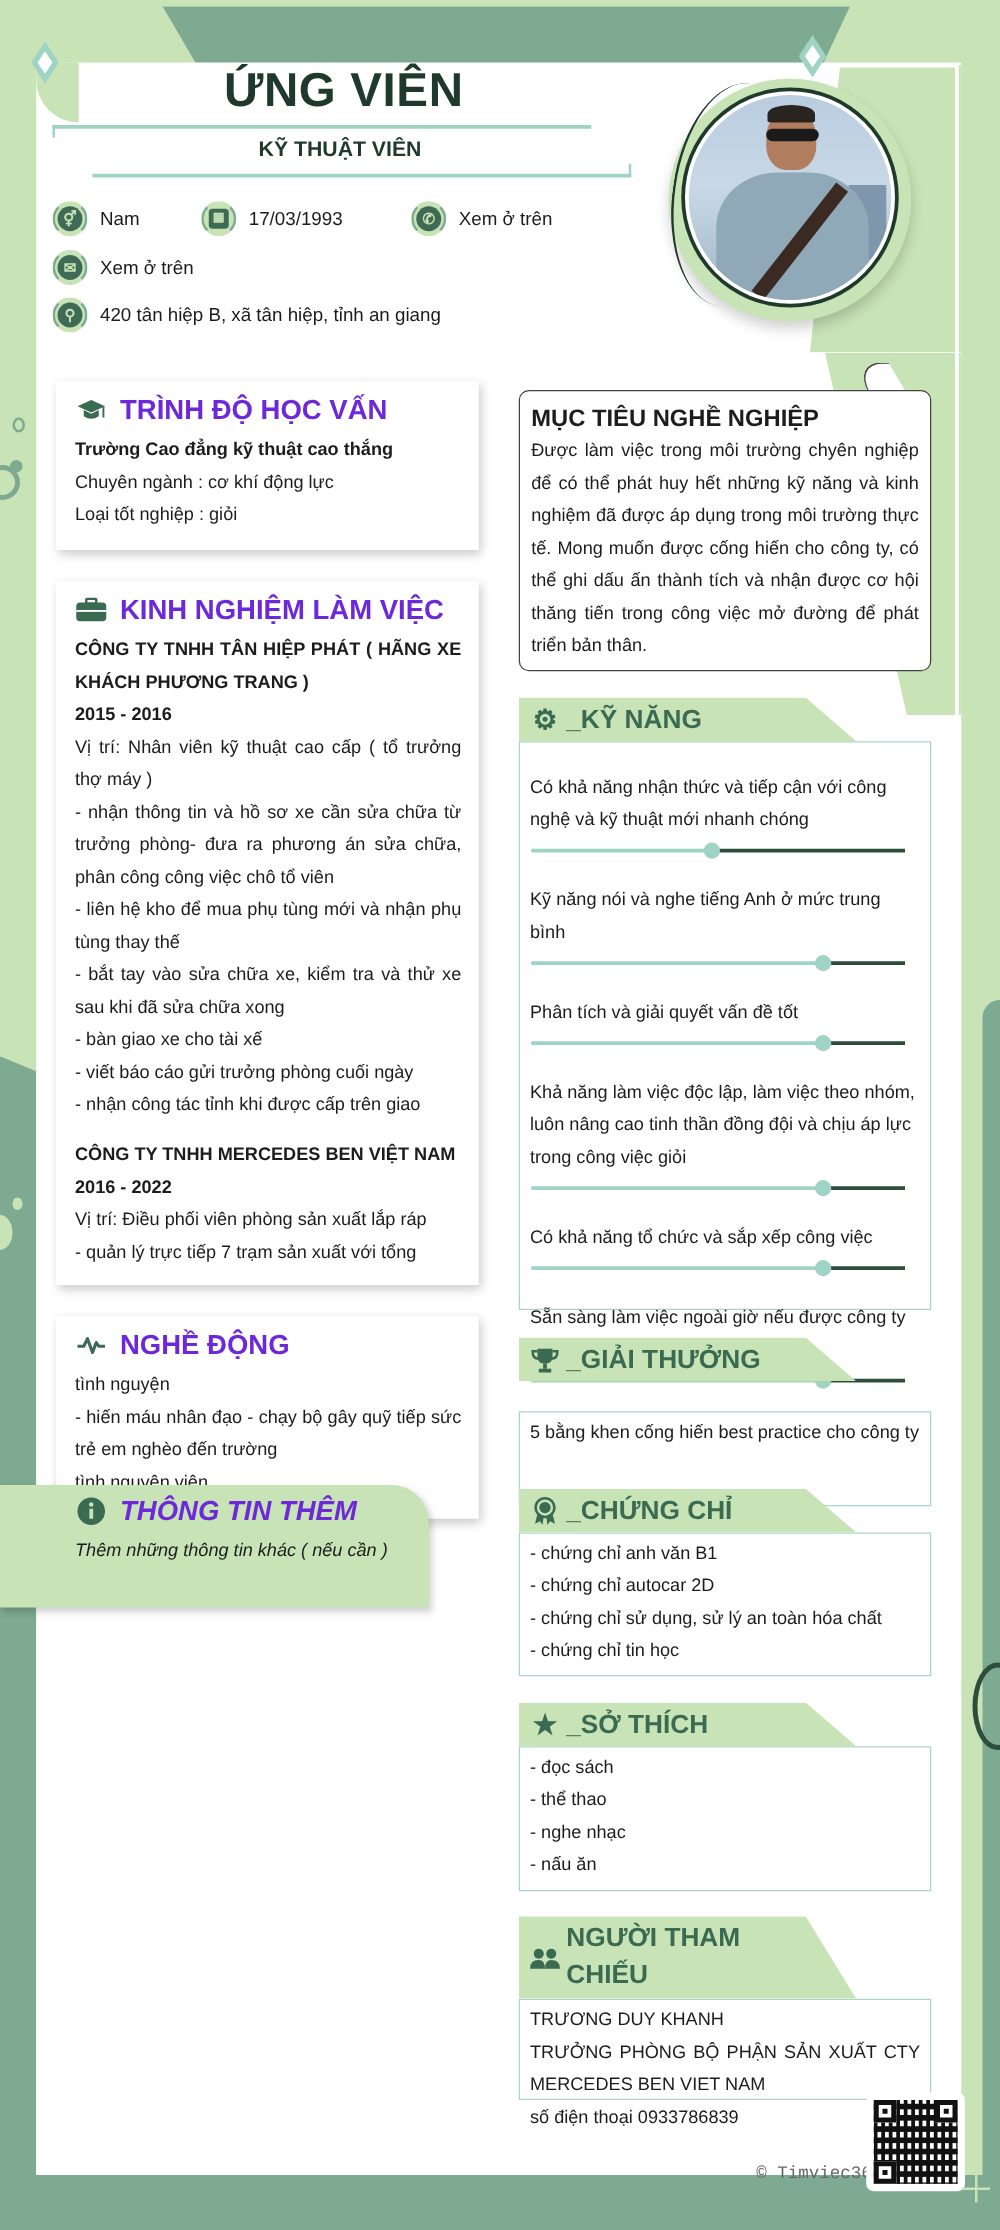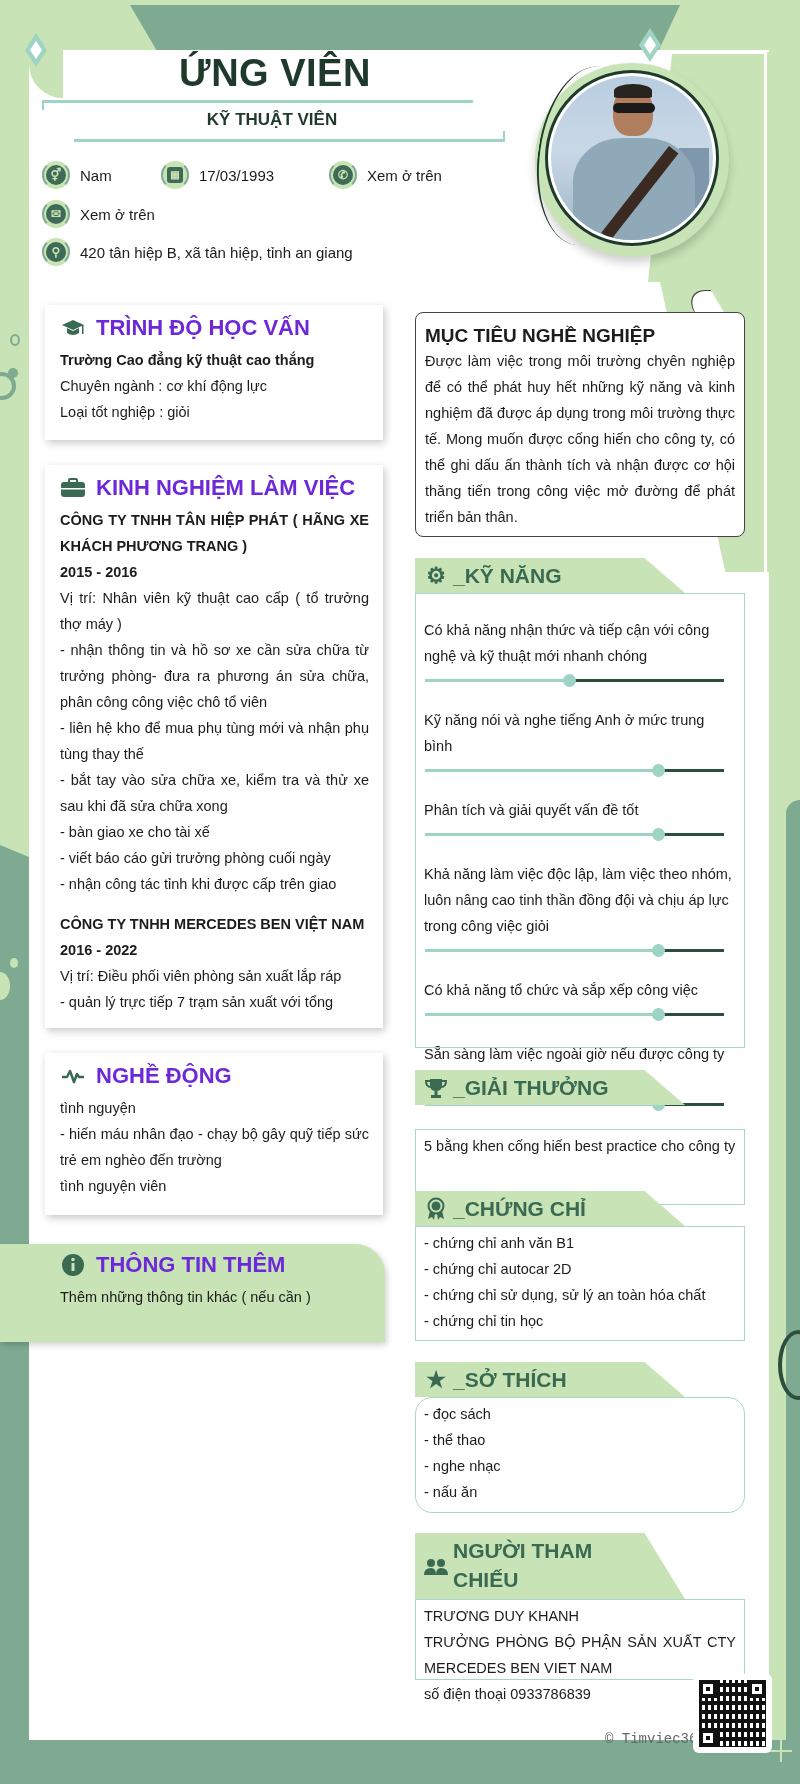--- a/index.html
+++ b/index.html
@@ -45,21 +45,21 @@
 
   
   .card { position:absolute; background:#fff; box-shadow: 2px 3px 8px rgba(0,0,0,0.22); padding:10px 14px 12px 15px; }
   .card-title { display:flex; align-items:center; font-size:22px; font-weight:bold; color:#6d28d9; margin-bottom:6px; }
   .card-title .ico { width:26px; height:22px; margin-right:10px; color:#3a6a52; display:flex; align-items:center; justify-content:center; font-size:20px; }
   .line { font-size:14.5px; line-height:26px; color:#1c1c1c; }
   .line.b { font-weight:bold; }
   .justify { text-align:justify; }
   .gap { height:14px; }
 
-  .extra-card { position:absolute; left:0; top:1244px; width:385px; height:98px; background:#c8e3b5; border-radius:0 30px 0 0; box-shadow: 2px 3px 6px rgba(0,0,0,0.18); padding:8px 14px 0 60px; }
+  .extra-card { position:absolute; left:0; top:1188px; width:343px; height:98px; background:#c8e3b5; border-radius:0 30px 0 0; box-shadow: 2px 3px 6px rgba(0,0,0,0.18); padding:8px 14px 0 60px;font-style:italic; }
 
   
   .objective { position:absolute; left:415px; top:312px; width:330px; height:225px; border:1.5px solid #444; border-radius:8px; background:#fff; padding:12px 9px 0 9px; }
   .obj-tail { position:absolute; left:688px; top:290px; width:30px; height:24px; border-left:1.5px solid #444; border-top:1.5px solid #444; border-radius:28px 0 0 0; background:#fff; transform: skewX(30deg); }
   .obj-title { font-size:19px; font-weight:bold; margin-bottom:1px; line-height:22px; }
 
   .sec-head { position:absolute; left:415px; height:35px; background:#c8e3b5; display:flex; align-items:center; padding-left:8px; font-size:21px; font-weight:bold; color:#3a6a52; clip-path: polygon(0 0,85% 0,100% 100%,0 100%); width:270px; }
   .sec-head .ico { width:26px; height:26px; margin-right:4px; display:flex; align-items:center; justify-content:center; color:#3a6a52; font-size:22px; }
   .sec-box { position:absolute; left:415px; width:330px; border:1.5px solid #a9d6c8; background:#fff; padding:3px 8px 6px 8px; }
 
@@ -319,21 +319,21 @@
   <div class="line">- chứng chỉ anh văn B1</div>
   <div class="line">- chứng chỉ autocar 2D</div>
   <div class="line">- chứng chỉ sử dụng, sử lý an toàn hóa chất</div>
   <div class="line">- chứng chỉ tin học</div>
 </div>
 
 <div class="sec-head" style="top:1362px;">
   <span class="ico">★</span>
   <span>_SỞ THÍCH</span>
 </div>
-<div class="sec-box" style="top:1397px;height:116px;border-radius:17px;">
+<div class="sec-box" style="top:1397px;height:116px;">
   <div class="line">- đọc sách</div>
   <div class="line">- thể thao</div>
   <div class="line">- nghe nhạc</div>
   <div class="line">- nấu ăn</div>
 </div>
 
 <div class="sec-head" style="top:1533px;height:66px;align-items:flex-start;">
   <span class="ico" style="margin-top:22px;">
     <svg width="26" height="20" viewBox="0 0 26 20">
         <circle cx="8" cy="5" r="4" fill="#3a6a52"></circle>

